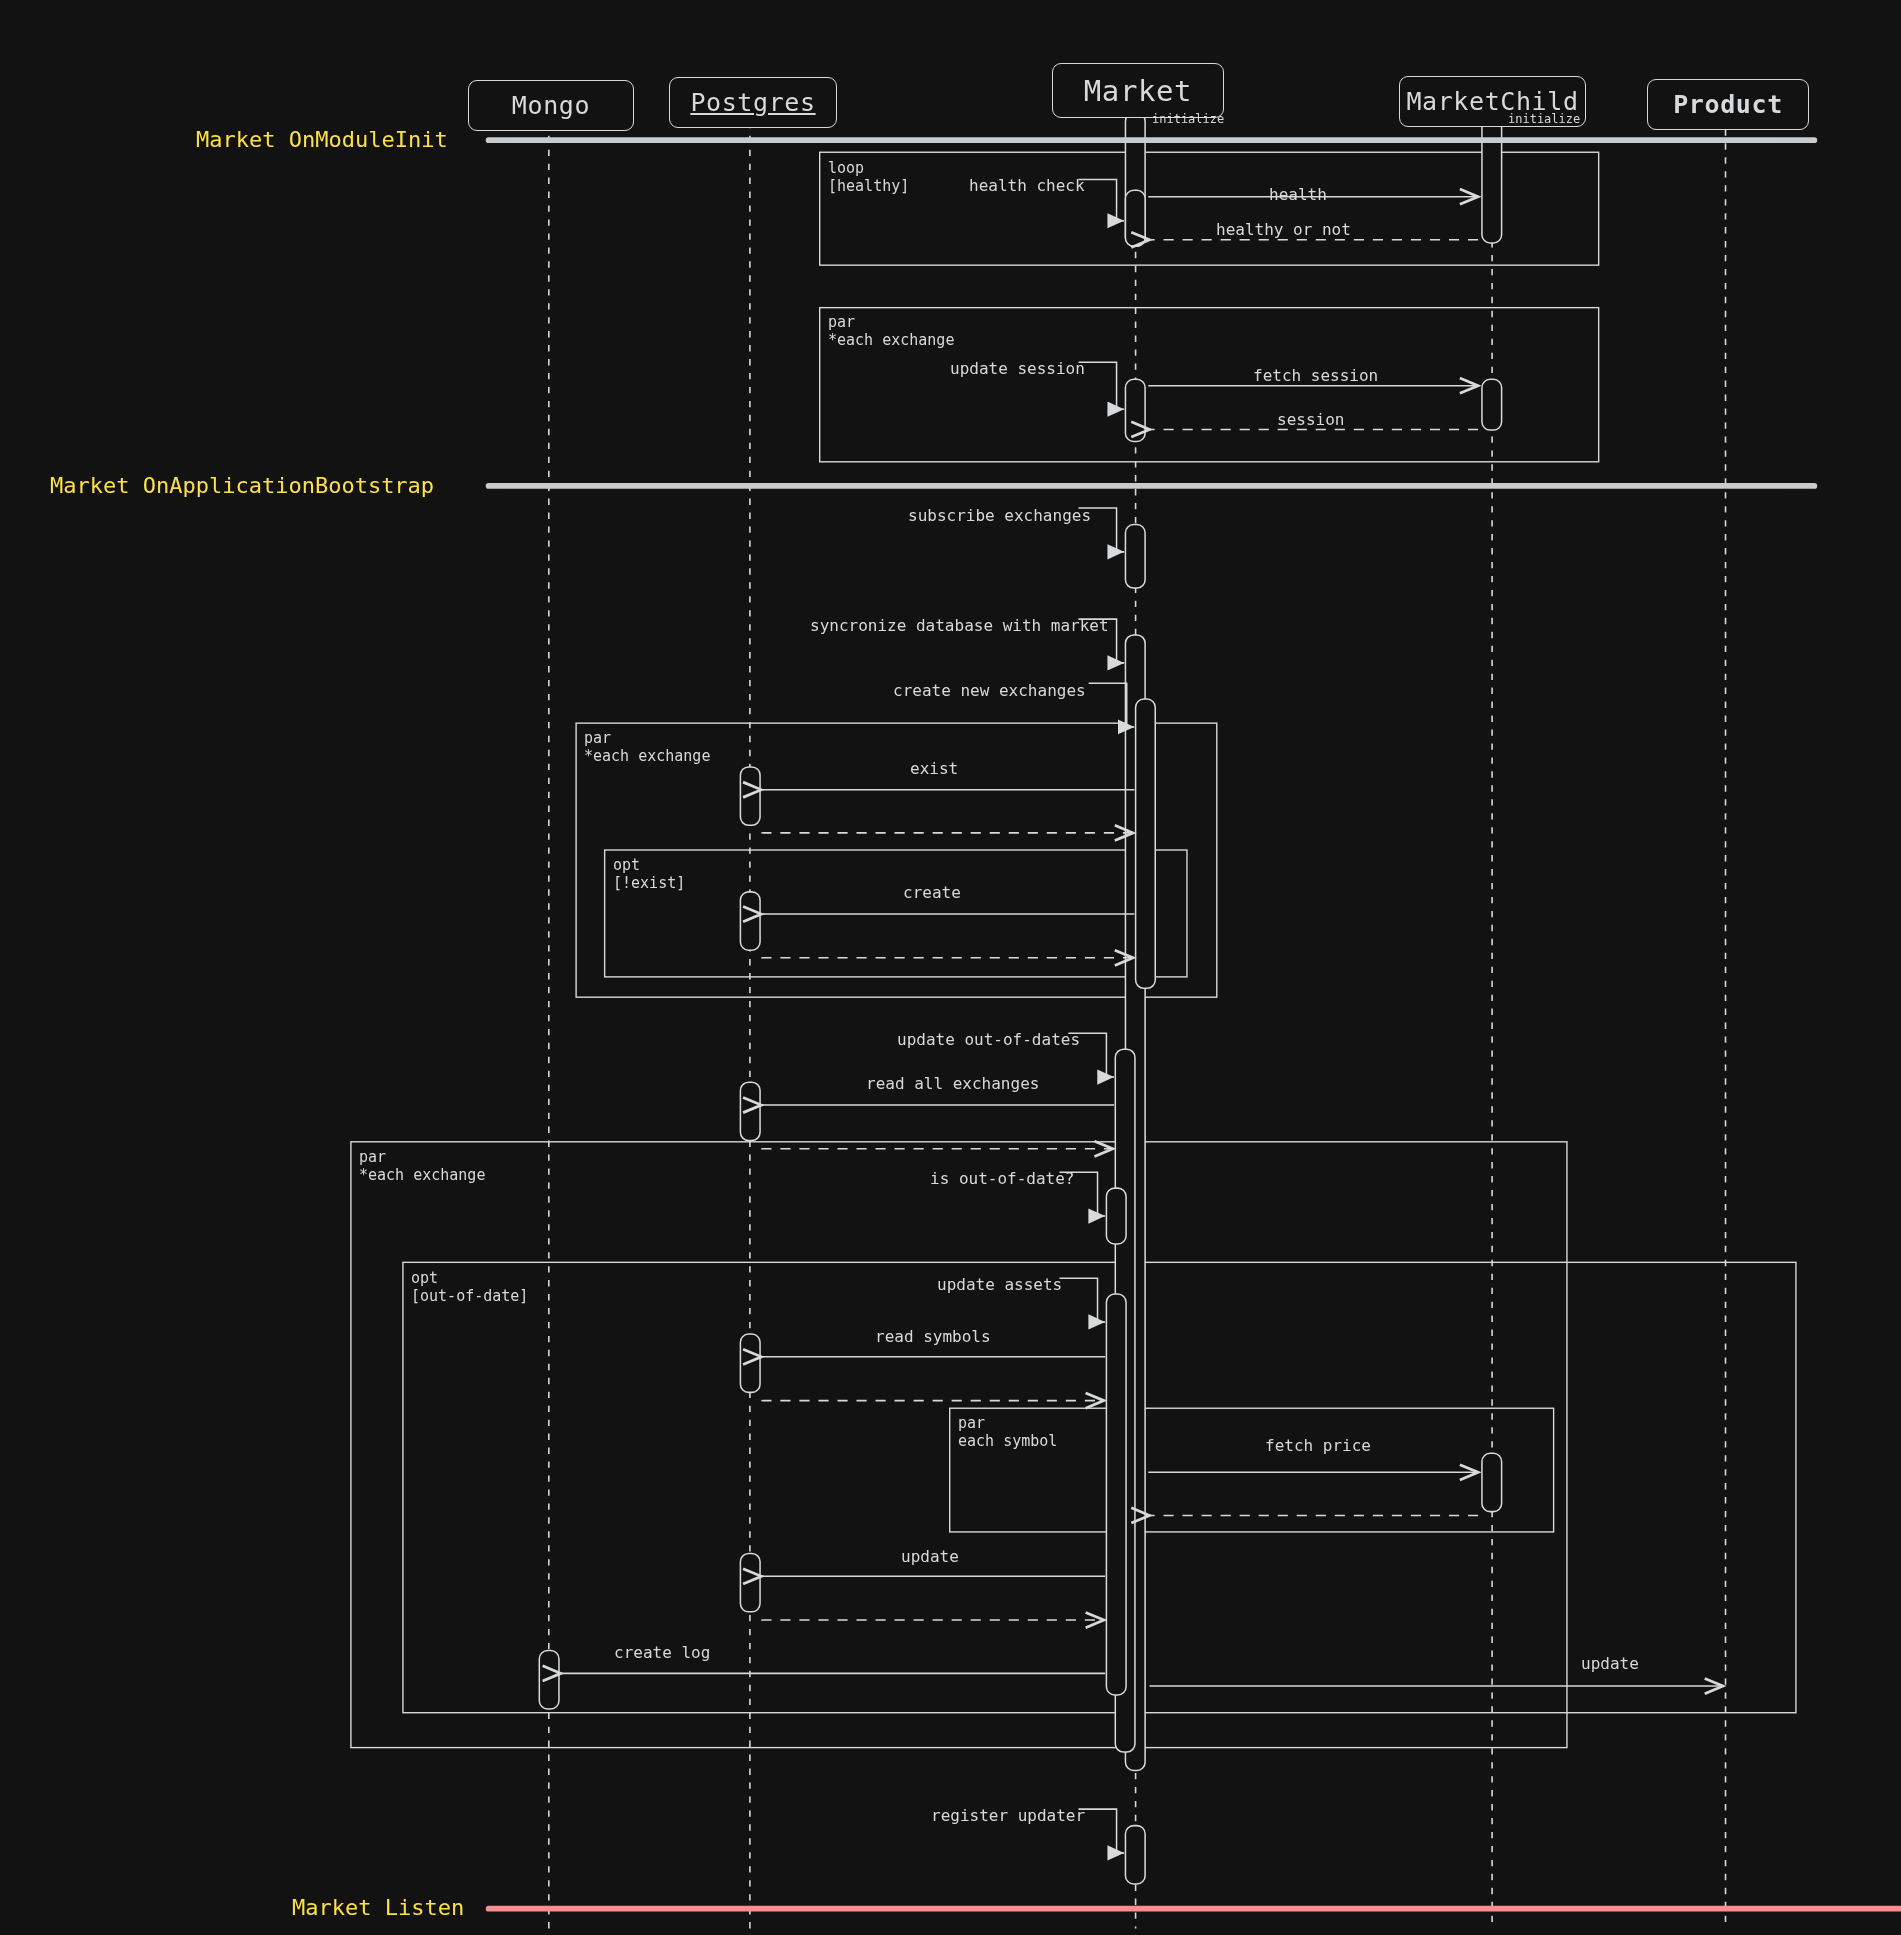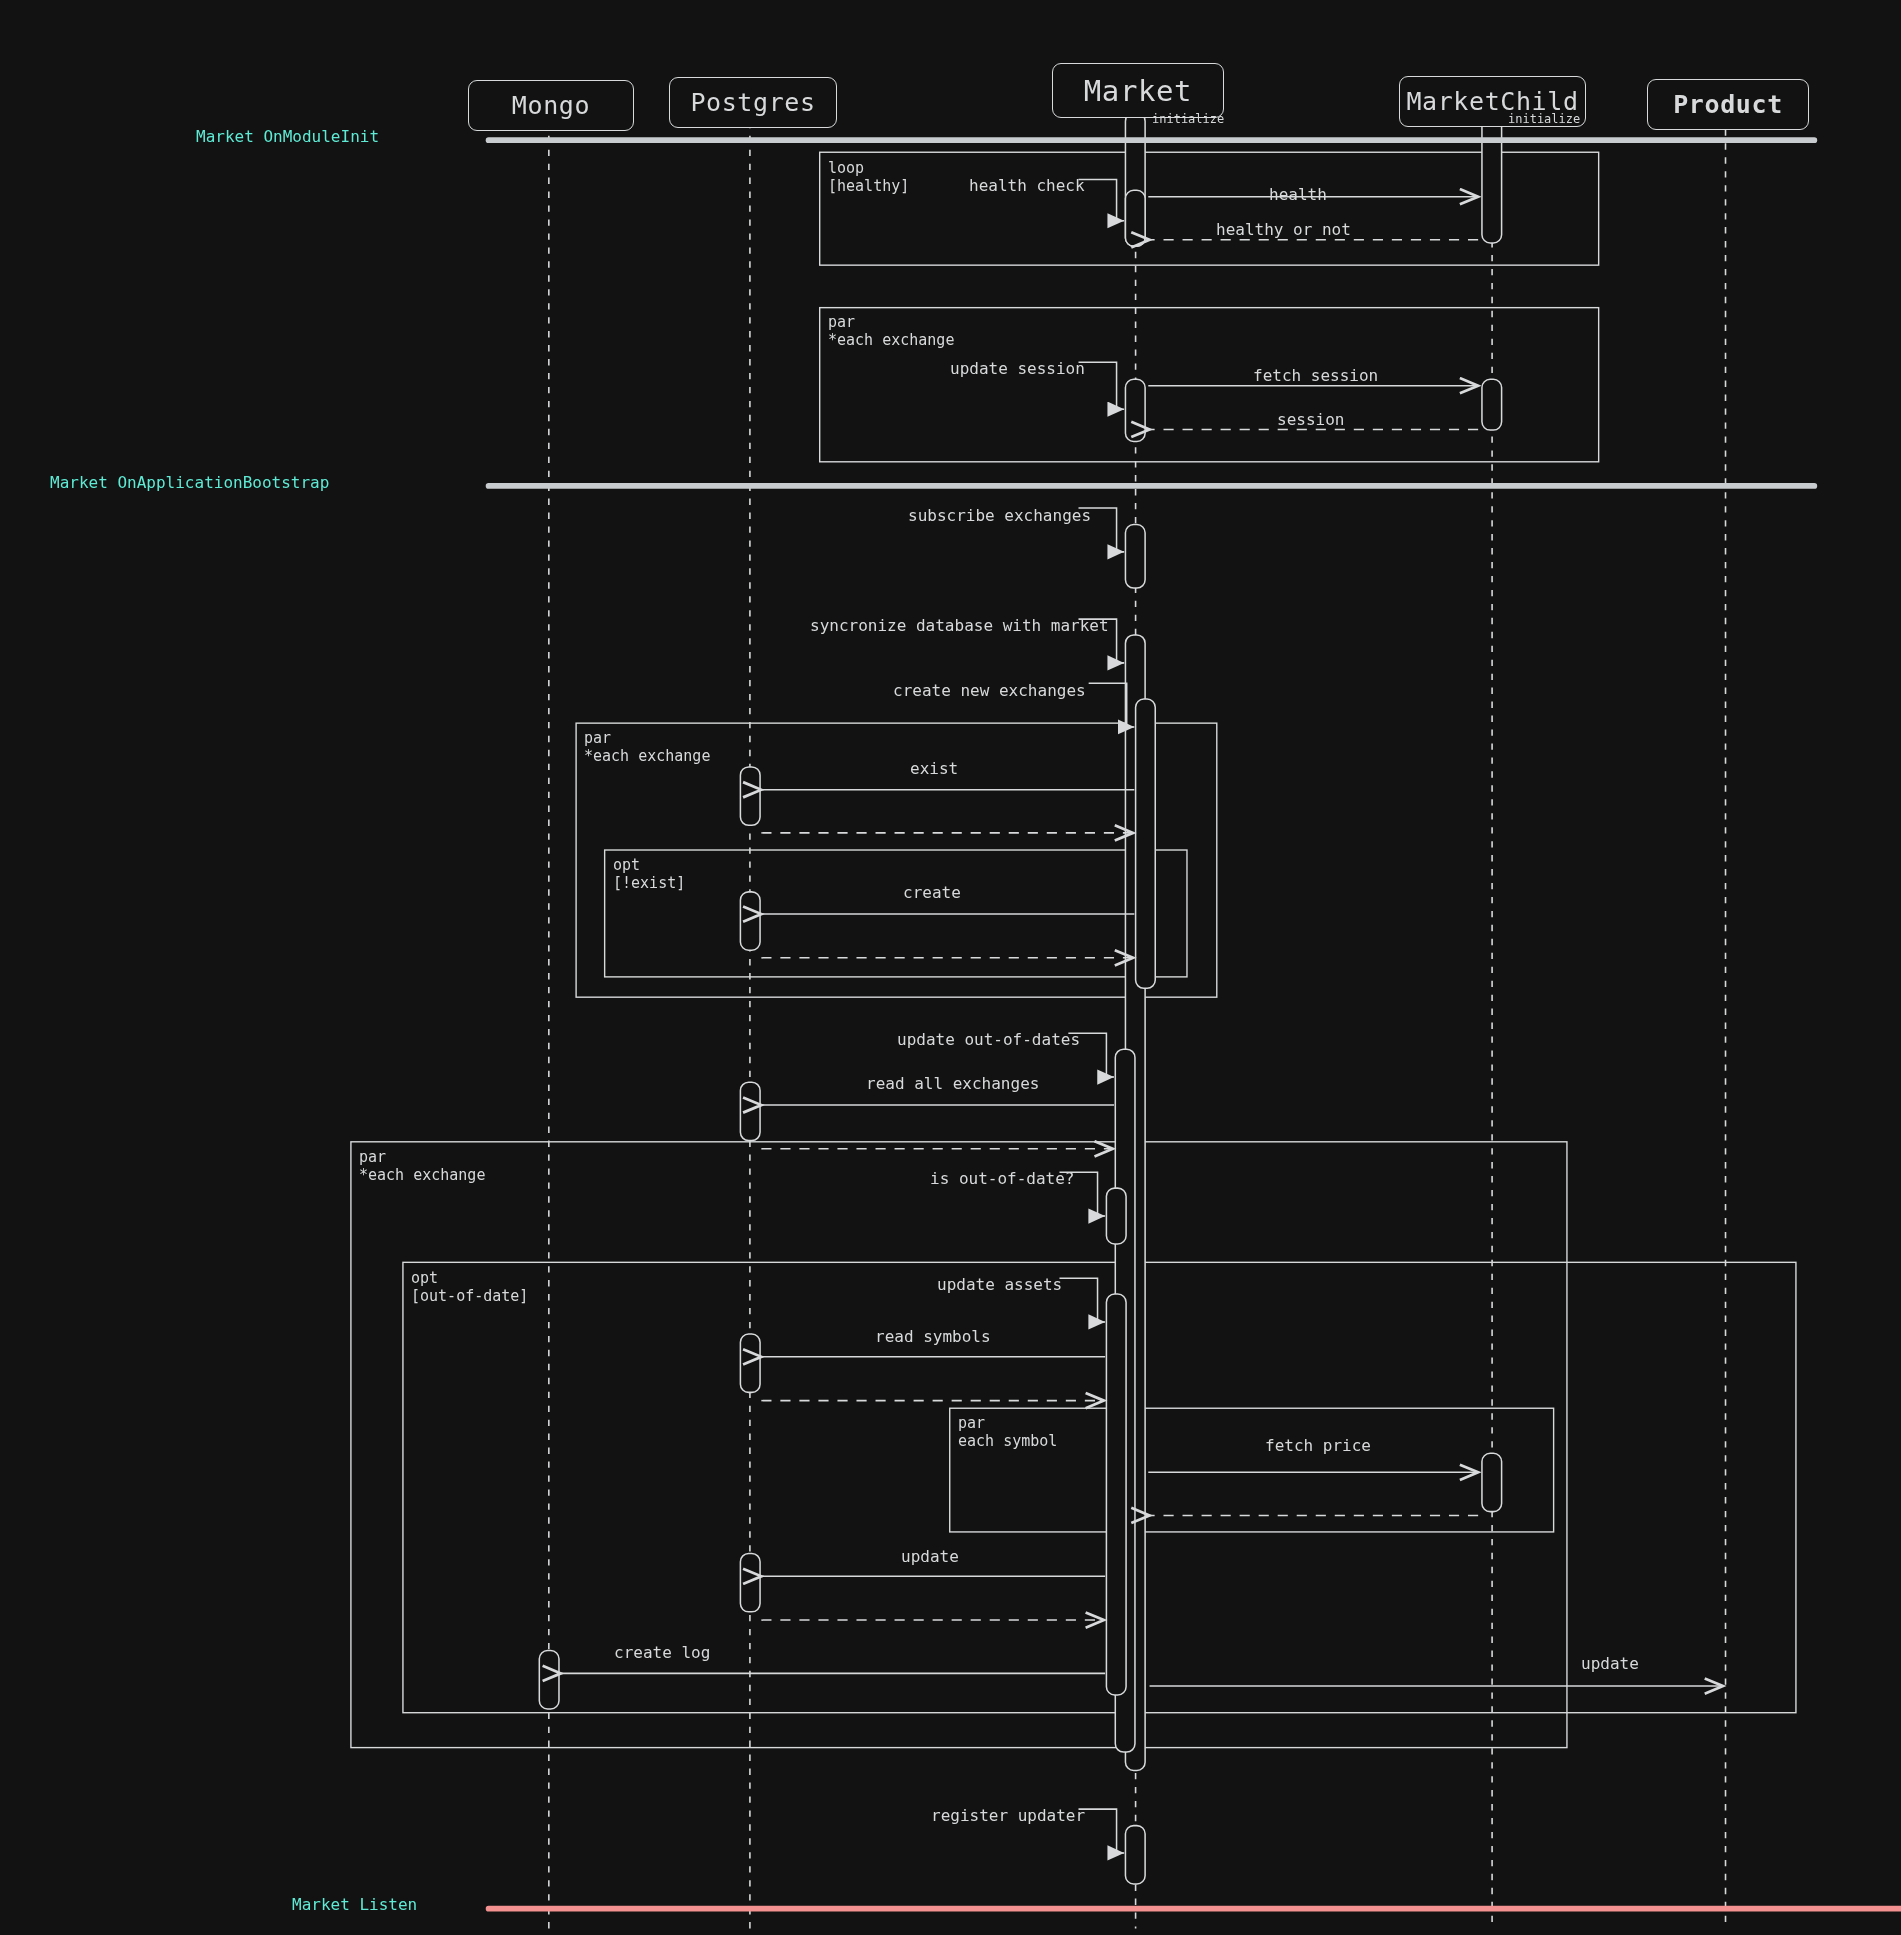--- a/index.html
+++ b/index.html
@@ -7,21 +7,21 @@
        font-family:"DejaVu Sans Mono","Liberation Mono",monospace;color:#d7d9da;}
   #stage{position:absolute;inset:0;}
   svg{position:absolute;left:0;top:0;width:1902px;height:1936px;}
   .pbox{position:absolute;border:1.3px solid #d7d9da;border-radius:9px;background:#121212;
         display:flex;align-items:center;justify-content:center;margin-top:28px;}
   .pbox span{font-size:25px;letter-spacing:0.6px;color:#d7d9da;white-space:nowrap;}
   .pbox.big span{font-size:29px;}
   .lbl{position:absolute;font-size:12px;color:#d7d9da;white-space:nowrap;}
   .lbl.msg{font-size:16px;}
   .frag-lbl{position:absolute;font-size:15px;color:#d7d9da;white-space:nowrap;line-height:1.22;}
-  .divlbl{position:absolute;font-size:16px;color:#5eead4;white-space:nowrap;padding-left:16px;}
+  .divlbl{position:absolute;font-size:22px;color:#fde047;white-space:nowrap;padding-left:16px;}
 </style>
 </head>
 <body>
 
 <div id="stage">
 
 <svg viewBox="0 0 2998 3052" xmlns="http://www.w3.org/2000/svg">
   <defs>
     <marker id="ar-solid" markerWidth="16" markerHeight="16" refX="13" refY="6" orient="auto">
       <path d="M1,1 L13,6 L1,11" fill="none" stroke="#d7d9da" stroke-width="1.8"></path>
@@ -147,21 +147,21 @@
   <g>
     <line x1="770" y1="221" x2="2860" y2="221" stroke="#c9ccce" stroke-width="9" stroke-linecap="round"></line>
     <line x1="770" y1="766" x2="2860" y2="766" stroke="#c9ccce" stroke-width="9" stroke-linecap="round"></line>
     <line x1="770" y1="3009" x2="2998" y2="3009" stroke="#f2918f" stroke-width="9" stroke-linecap="round"></line>
   </g>
 </svg>
 
 <div class="pbox" style="left:468px;top:52px;width:164px;height:49px;">
   <span>Mongo</span>
 </div>
-<div class="pbox" style="left:669px;top:49px;width:166px;height:49px;">
+<div class="pbox" style="left:669px;top:49px;width:166px;height:49px;text-decoration:underline;">
   <span>Postgres</span>
 </div>
 <div class="pbox big" style="left:1052px;top:35px;width:170px;height:53px;">
   <span>Market</span>
 </div>
 <div class="pbox" style="left:1399px;top:48px;width:185px;height:49px;">
   <span>MarketChild</span>
 </div>
 <div class="pbox" style="left:1647px;top:51px;width:160px;height:49px;font-weight:bold;">
   <span>Product</span>

